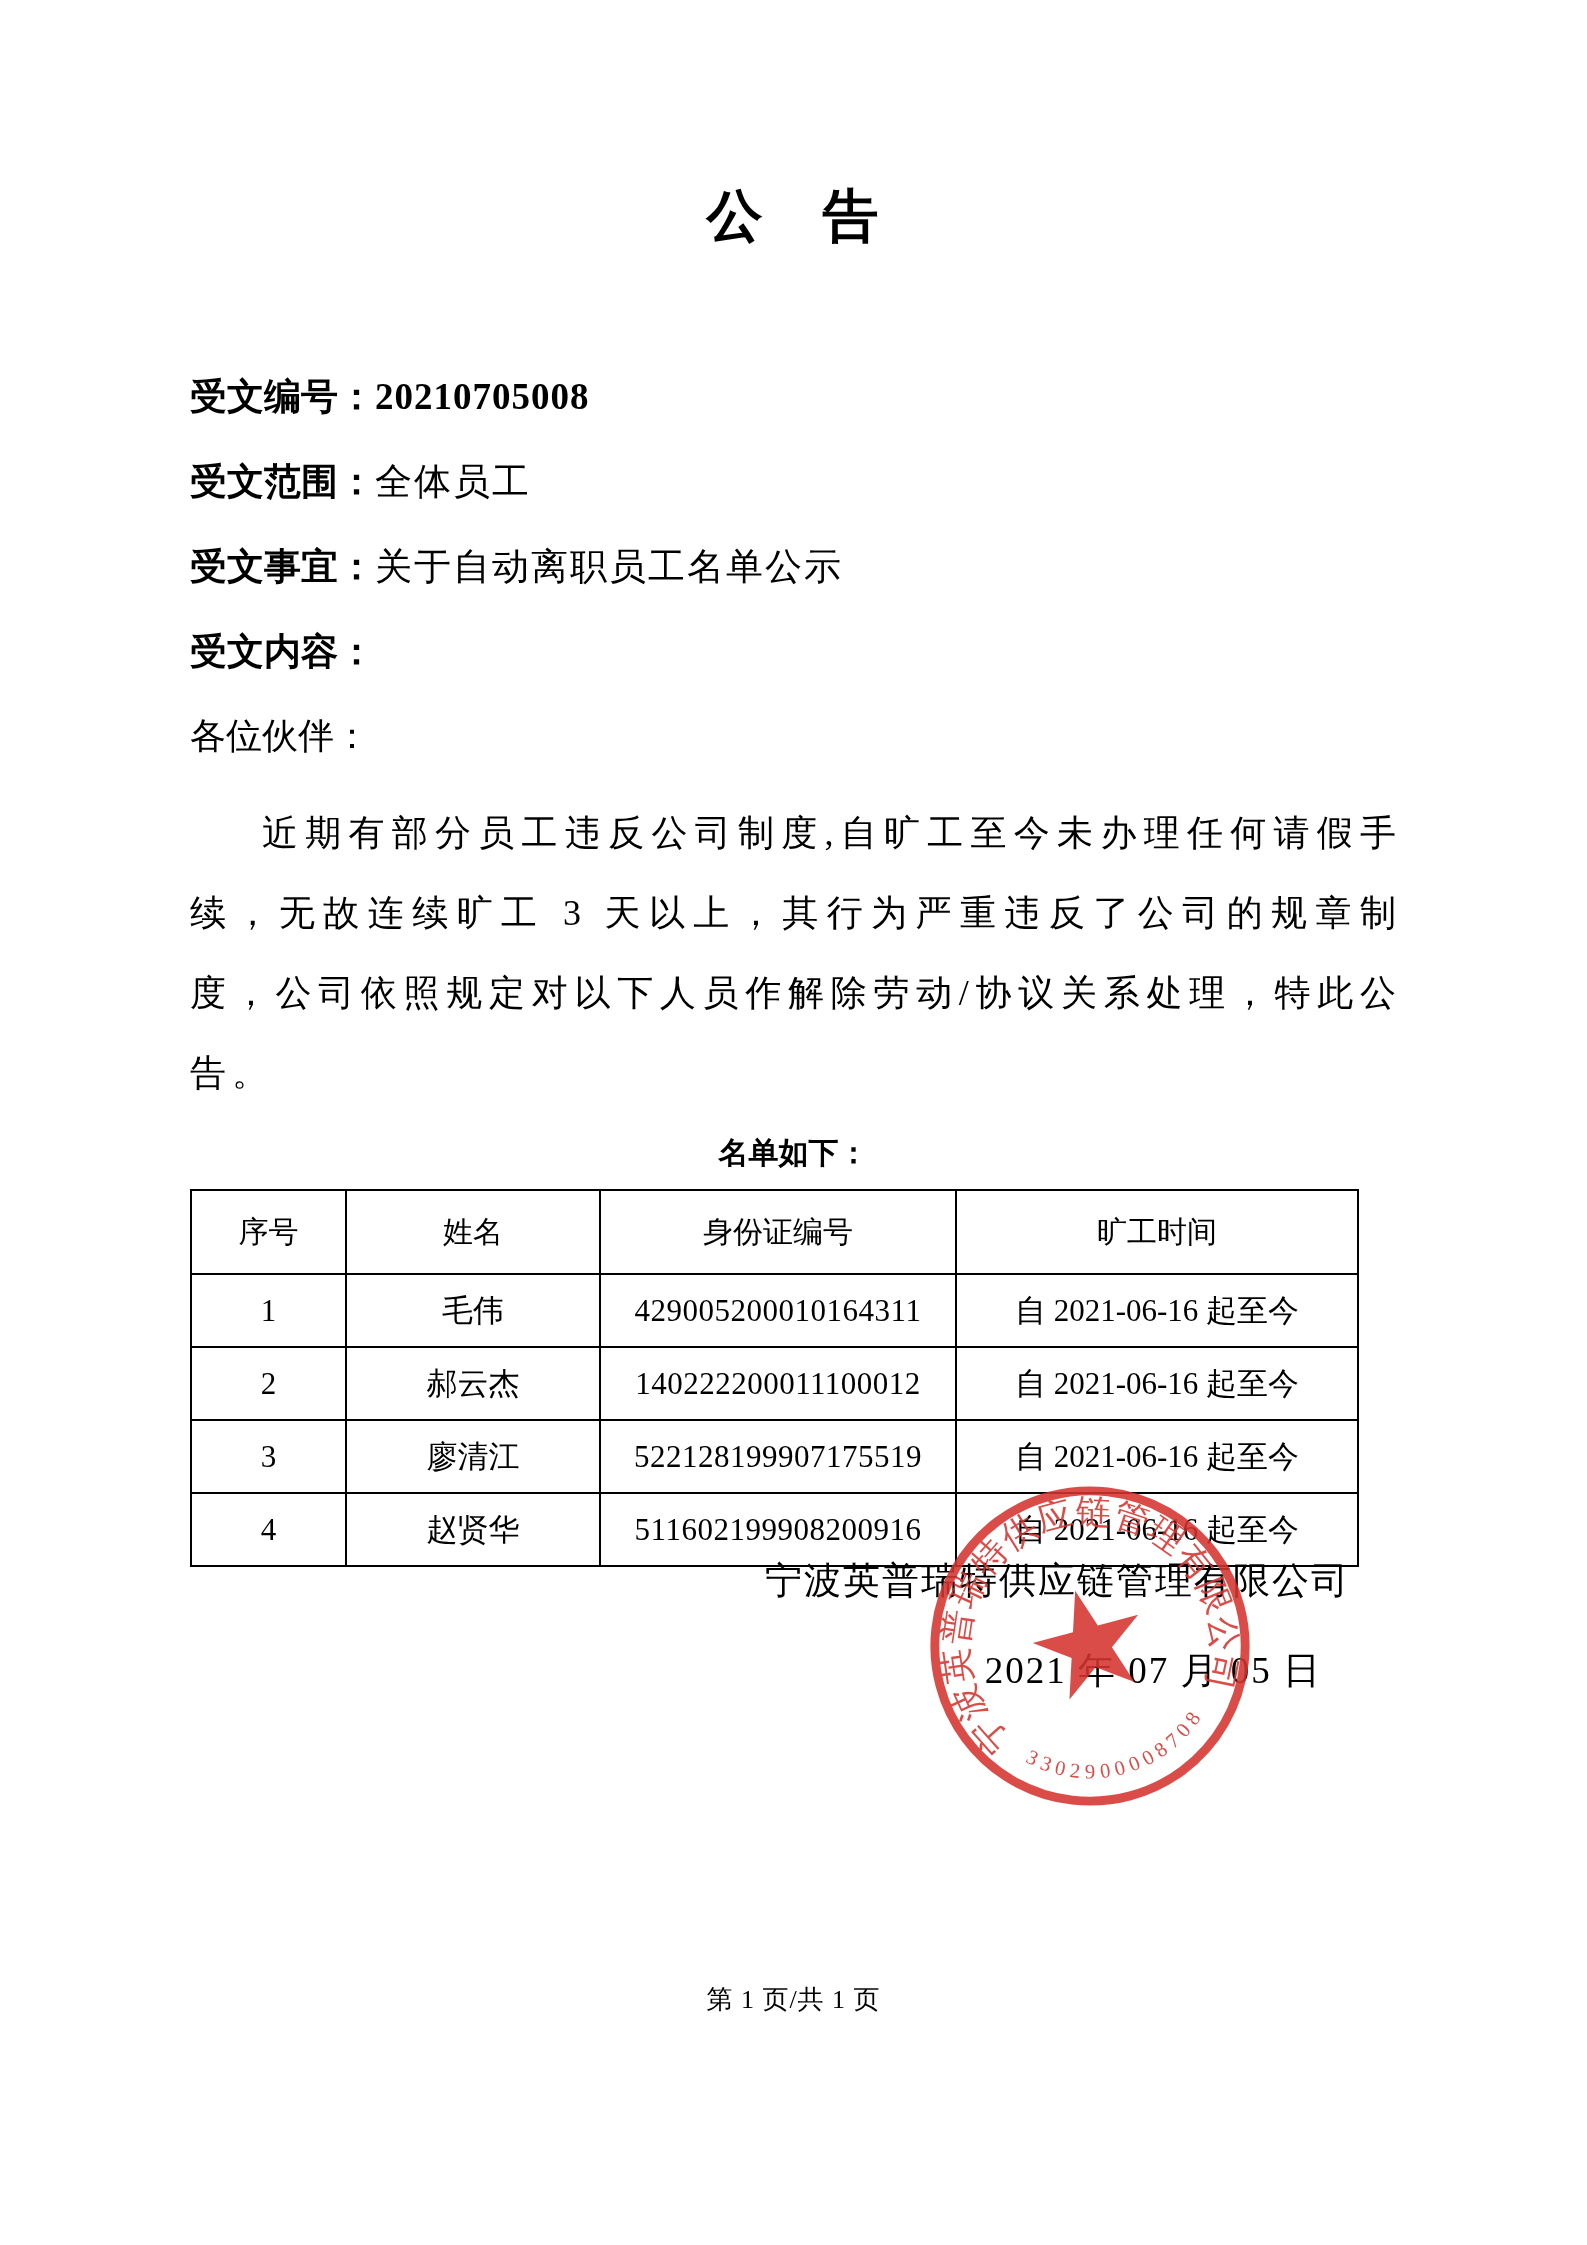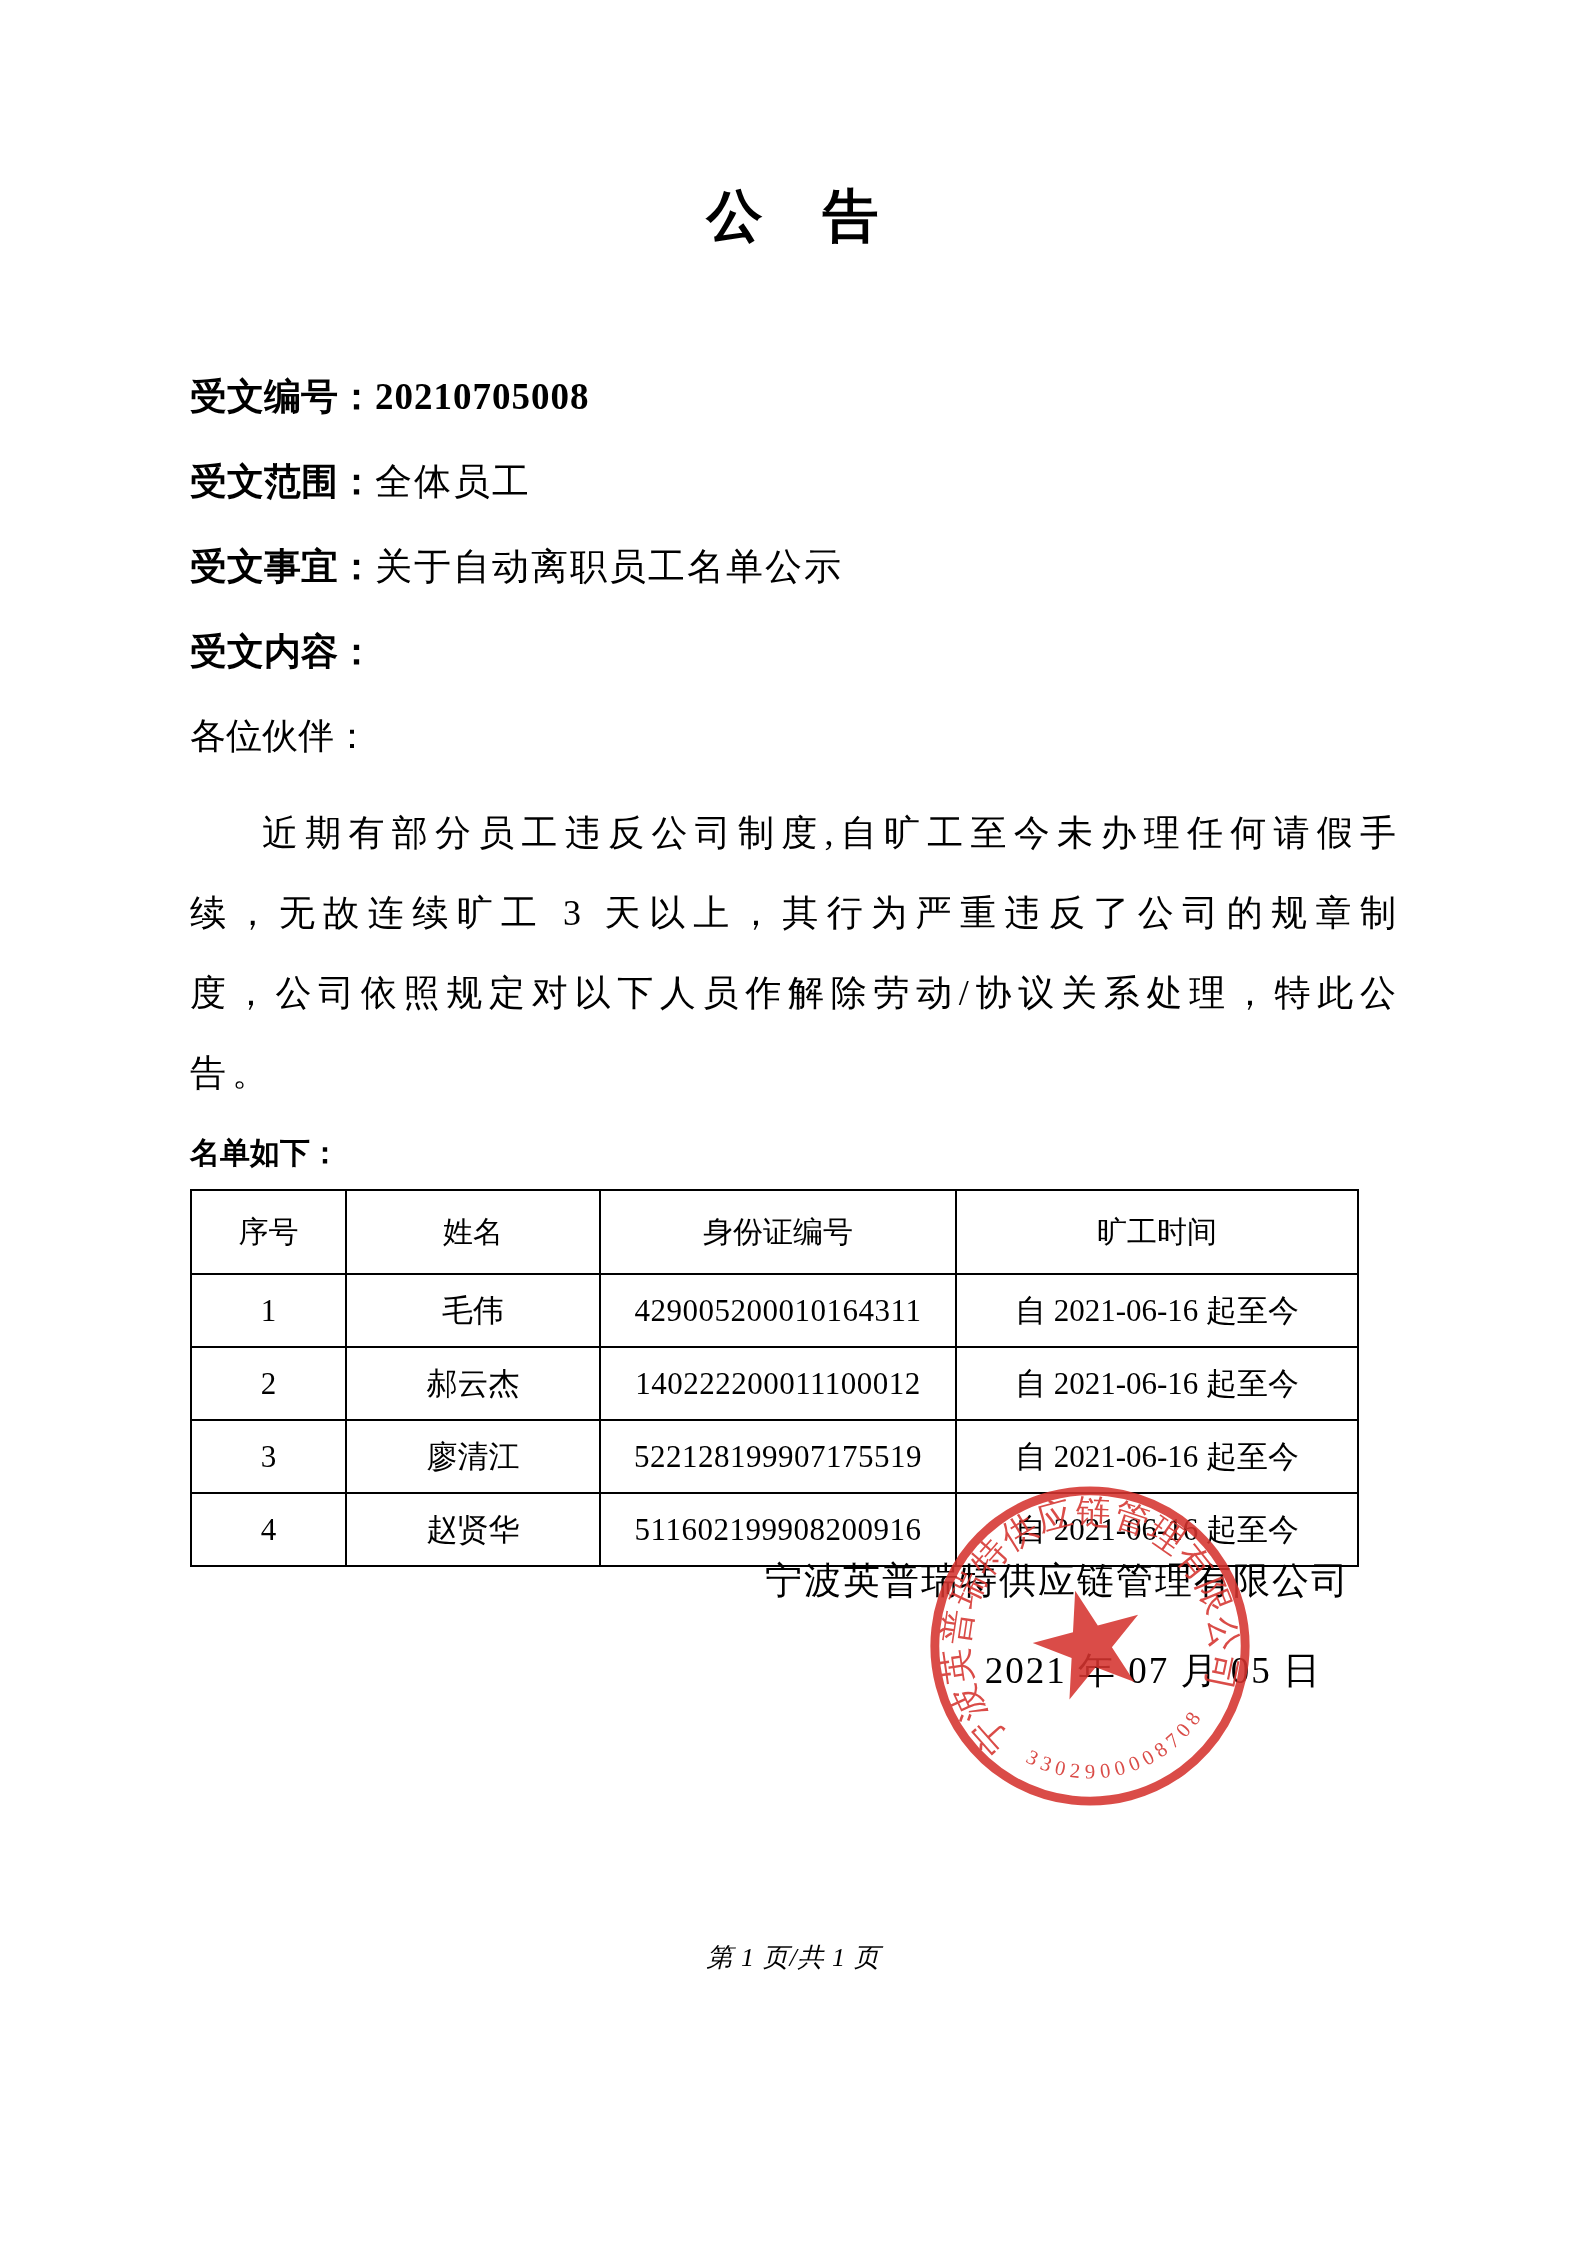--- a/index.html
+++ b/index.html
@@ -46,20 +46,21 @@
     line-height: 80px;
     text-indent: 2em;
     text-align: justify;
     letter-spacing: 6px;
   }
   .list-intro {
     margin: 18px 190px 0 190px;
     font-size: 30px;
     font-weight: bold;
     line-height: 44px;
+    text-align: center;
   }
   table.roster {
     border-collapse: collapse;
     margin: 14px 0 0 190px;
     width: 1167px;
     table-layout: fixed;
   }
   table.roster th, table.roster td {
     border: 2px solid #000;
     text-align: center;
@@ -92,25 +93,24 @@
     top: 1478px;
     width: 336px;
     height: 336px;
     opacity: 0.88;
     pointer-events: none;
   }
   .page-footer {
     position: absolute;
     left: 0;
     width: 100%;
-    top: 1940px;
+    top: 1982px;
     text-align: center;
     font-size: 26px;
     letter-spacing: 1px;
-    font-style: italic;
   }
 </style>
 </head>
 <body>
 
 <div class="page">
 
   <h1 class="page-title">公　告</h1>
 
   <div class="fields">

